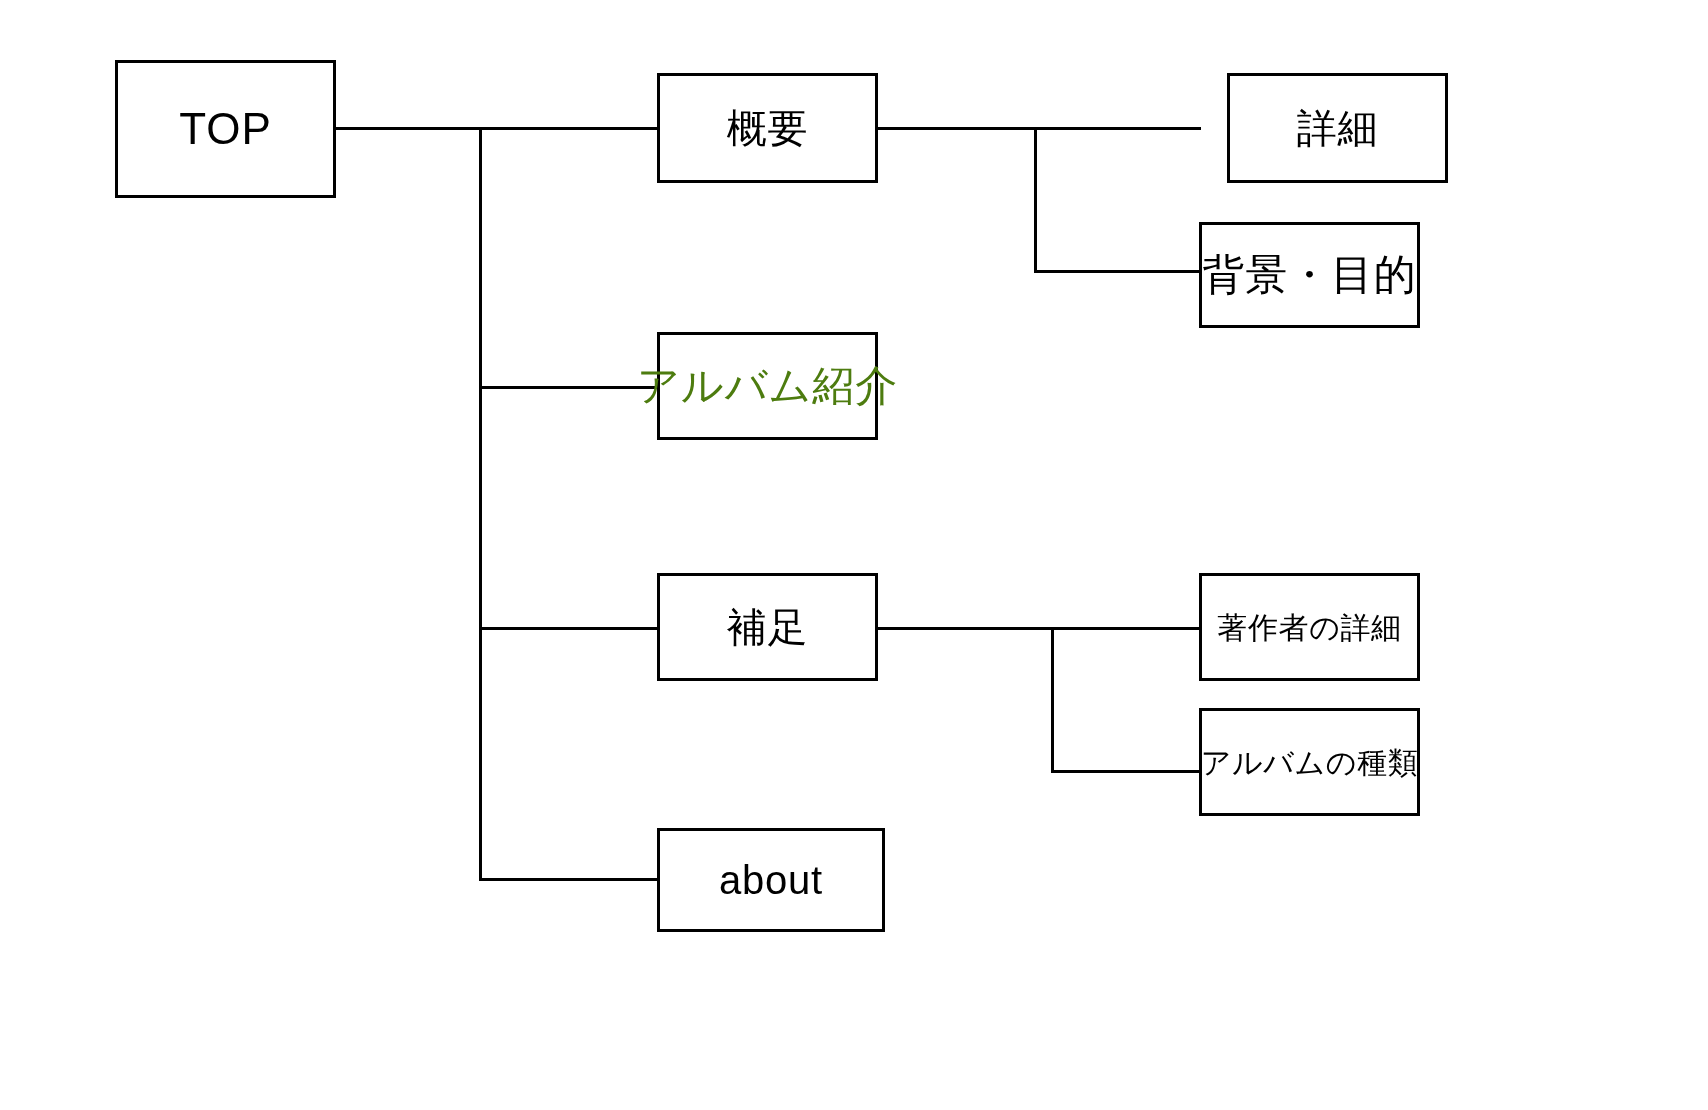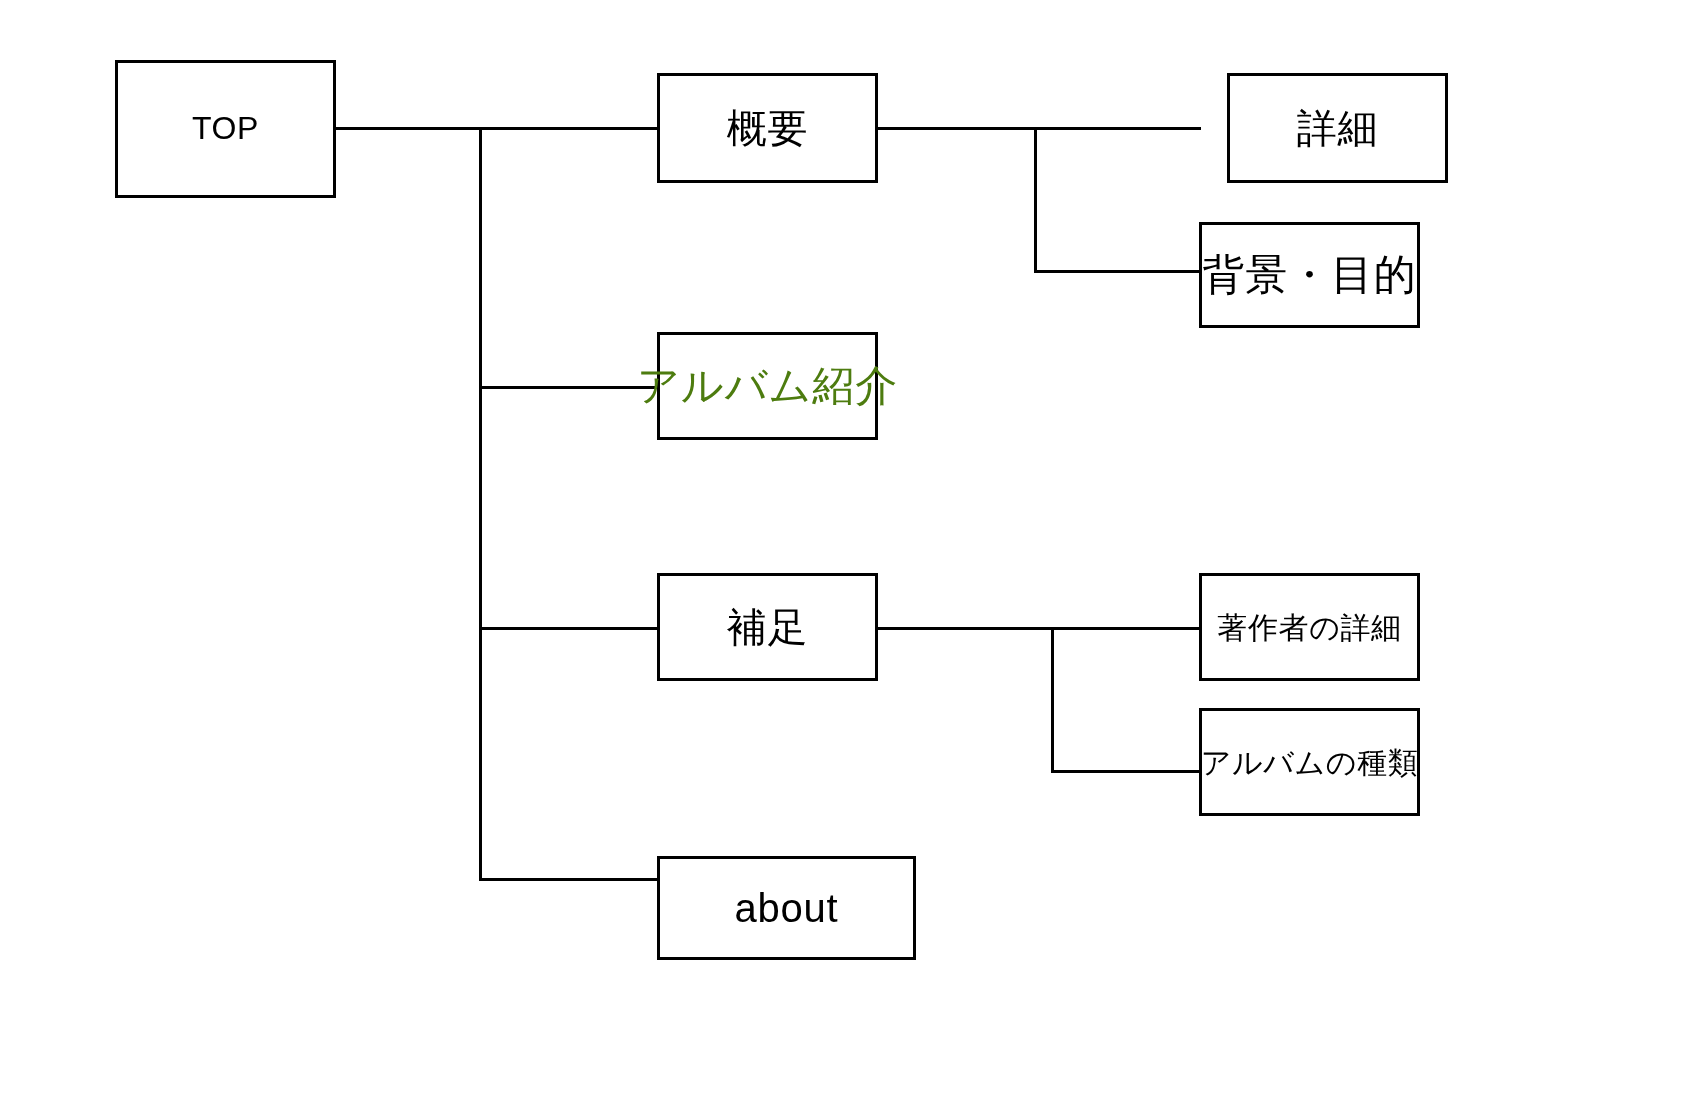--- a/index.html
+++ b/index.html
@@ -30,21 +30,21 @@
     z-index: 3;
   }
   .node .label {
     display: block;
     text-align: center;
     line-height: 1.1;
     white-space: nowrap;
     letter-spacing: 0.02em;
   }
   
-  .size-xl .label { font-size: 32px; }
+  .size-xl .label { font-size: 44px; }
   .size-lg .label { font-size: 40px; }
   .size-md .label { font-size: 42px; font-family: Liberation Serif, serif; }
   .size-sm .label { font-size: 30px; }
 
   .edge {
     position: absolute;
     background: #000000;
     z-index: 1;
   }
   .edge.h { height: 3px; }
@@ -85,16 +85,16 @@
     </div>
     <div class="node size-lg" style="left: 657px; top: 573px; width: 221px; height: 108px; border-color: rgb(0, 0, 0);">
       <span class="label" style="color: rgb(0, 0, 0);">補足</span>
     </div>
     <div class="node size-sm" style="left: 1199px; top: 573px; width: 221px; height: 108px; border-color: rgb(0, 0, 0);">
       <span class="label" style="color: rgb(0, 0, 0);">著作者の詳細</span>
     </div>
     <div class="node size-sm" style="left: 1199px; top: 708px; width: 221px; height: 108px; border-color: rgb(0, 0, 0);">
       <span class="label" style="color: rgb(0, 0, 0);">アルバムの種類</span>
     </div>
-    <div class="node size-lg" style="left: 657px; top: 856px; width: 259px; height: 104px; border-color: rgb(0, 0, 0);">
+    <div class="node size-lg" style="left: 657px; top: 828px; width: 228px; height: 104px; border-color: rgb(0, 0, 0);">
       <span class="label" style="color: rgb(0, 0, 0);">about</span>
     </div>
   </div>
 
 </body></html>

